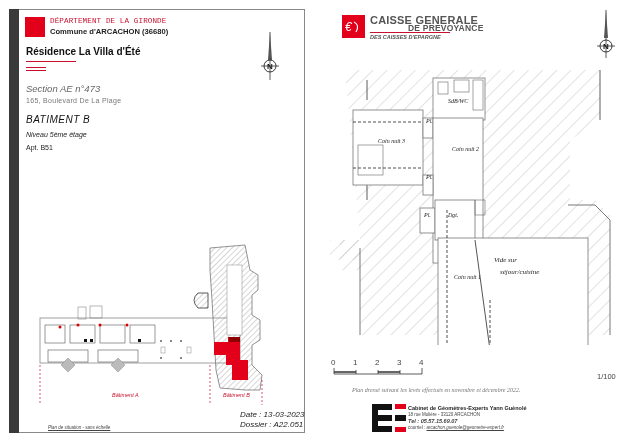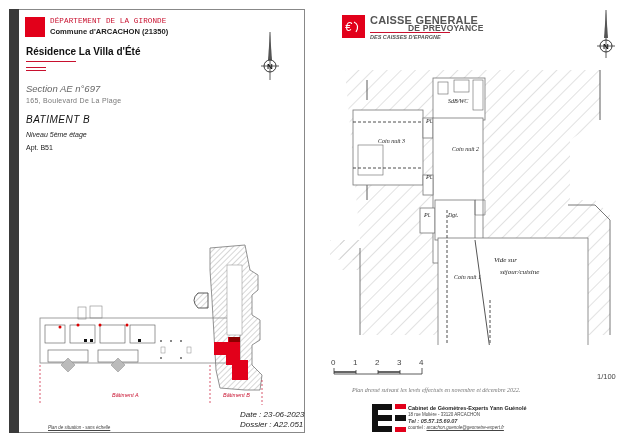--- a/index.html
+++ b/index.html
@@ -43,26 +43,26 @@
   .room { font-family:"Liberation Serif", serif; font-style:italic; color:#222; font-size:6px;text-align:center; }
   .scale-tick { font-size:8px; color:#444; }
 </style>
 </head>
 <body>
 
 <div class="abs left-frame"></div>
 <div class="abs left-bar"></div>
 <div class="abs red-square"></div>
 <div class="abs dept">DÉPARTEMENT DE LA GIRONDE</div>
-<div class="abs commune">Commune d'ARCACHON (21350)</div>
+<div class="abs commune">Commune d'ARCACHON (36680)</div>
 <div class="abs residence">Résidence La Villa d'Été</div>
 <div class="abs rule1"></div>
 <div class="abs rule2"></div>
 <div class="abs rule3"></div>
-<div class="abs section">Section AE n°697</div>
+<div class="abs section">Section AE n°473</div>
 <div class="abs address">165, Boulevard De La Plage</div>
 <div class="abs batiment">BATIMENT B</div>
 <div class="abs niveau">Niveau 5ème étage</div>
 <div class="abs apt">Apt. B51</div>
 
 <svg class="abs" style="left:258px;top:30px" width="24" height="52">
   <line x1="12" y1="2" x2="12" y2="50" stroke="#333" stroke-width="0.8"></line>
   <polygon points="12,2 10,30 14,30" fill="#555"></polygon>
   <circle cx="12" cy="36" r="6" fill="none" stroke="#333" stroke-width="1"></circle>
   <line x1="3" y1="36" x2="21" y2="36" stroke="#333" stroke-width="0.8"></line>
@@ -119,21 +119,21 @@
 
   <g stroke="#c8102e" stroke-width="0.7" stroke-dasharray="2,2">
     <line x1="10" y1="125" x2="10" y2="165"></line>
     <line x1="180" y1="125" x2="180" y2="165"></line>
     <line x1="232" y1="140" x2="232" y2="165"></line>
   </g>
 </svg>
 <div class="abs bat-label" style="left:112px;top:392px">Bâtiment A</div>
 <div class="abs bat-label" style="left:223px;top:392px">Bâtiment B</div>
 <div class="abs plan-situation">Plan de situation - sans échelle</div>
-<div class="abs date">Date : 23-06-2023</div>
+<div class="abs date">Date : 13-03-2023</div>
 <div class="abs dossier">Dossier : A22.051</div>
 <div class="abs" style="left:30px;top:432px;width:274px;height:1px;background:#888"></div>
 
 <div class="abs cgp-logo">
   <svg width="23" height="23">
     <text x="3" y="16" font-size="12" fill="#fff" font-family="Liberation Sans, sans-serif" font-style="italic">€</text>
     <path d="M12 7 Q18 10 14 17" stroke="#fff" stroke-width="1.2" fill="none"></path>
   </svg>
 </div>
 <div class="abs cgp-l1">CAISSE GENERALE</div>

